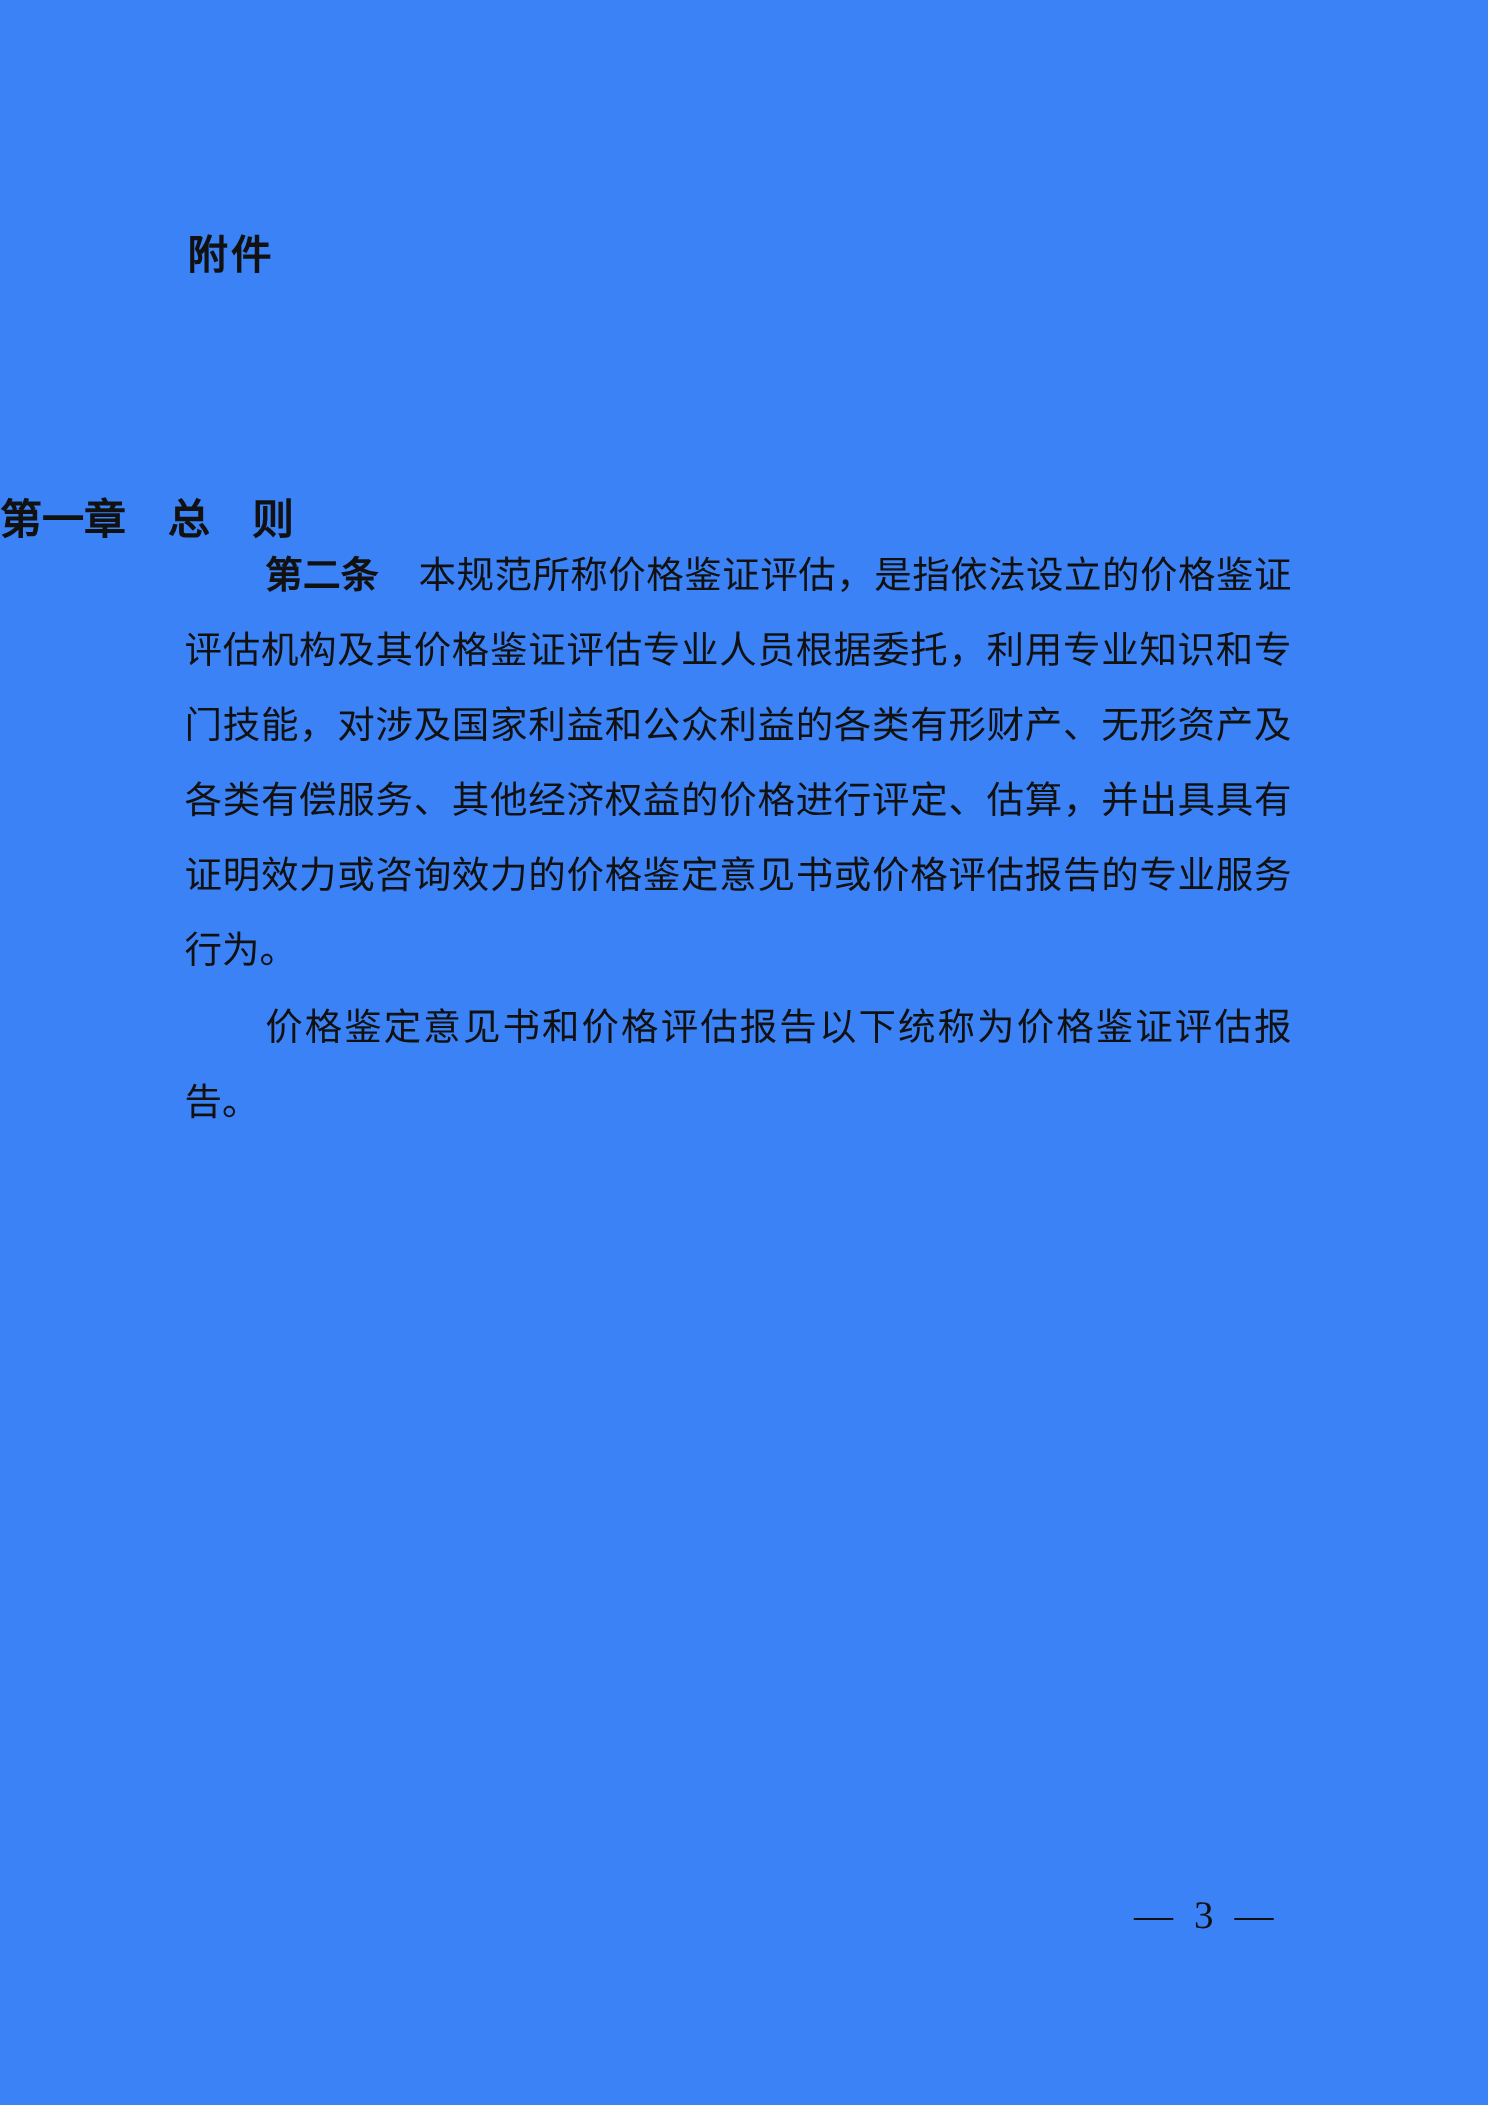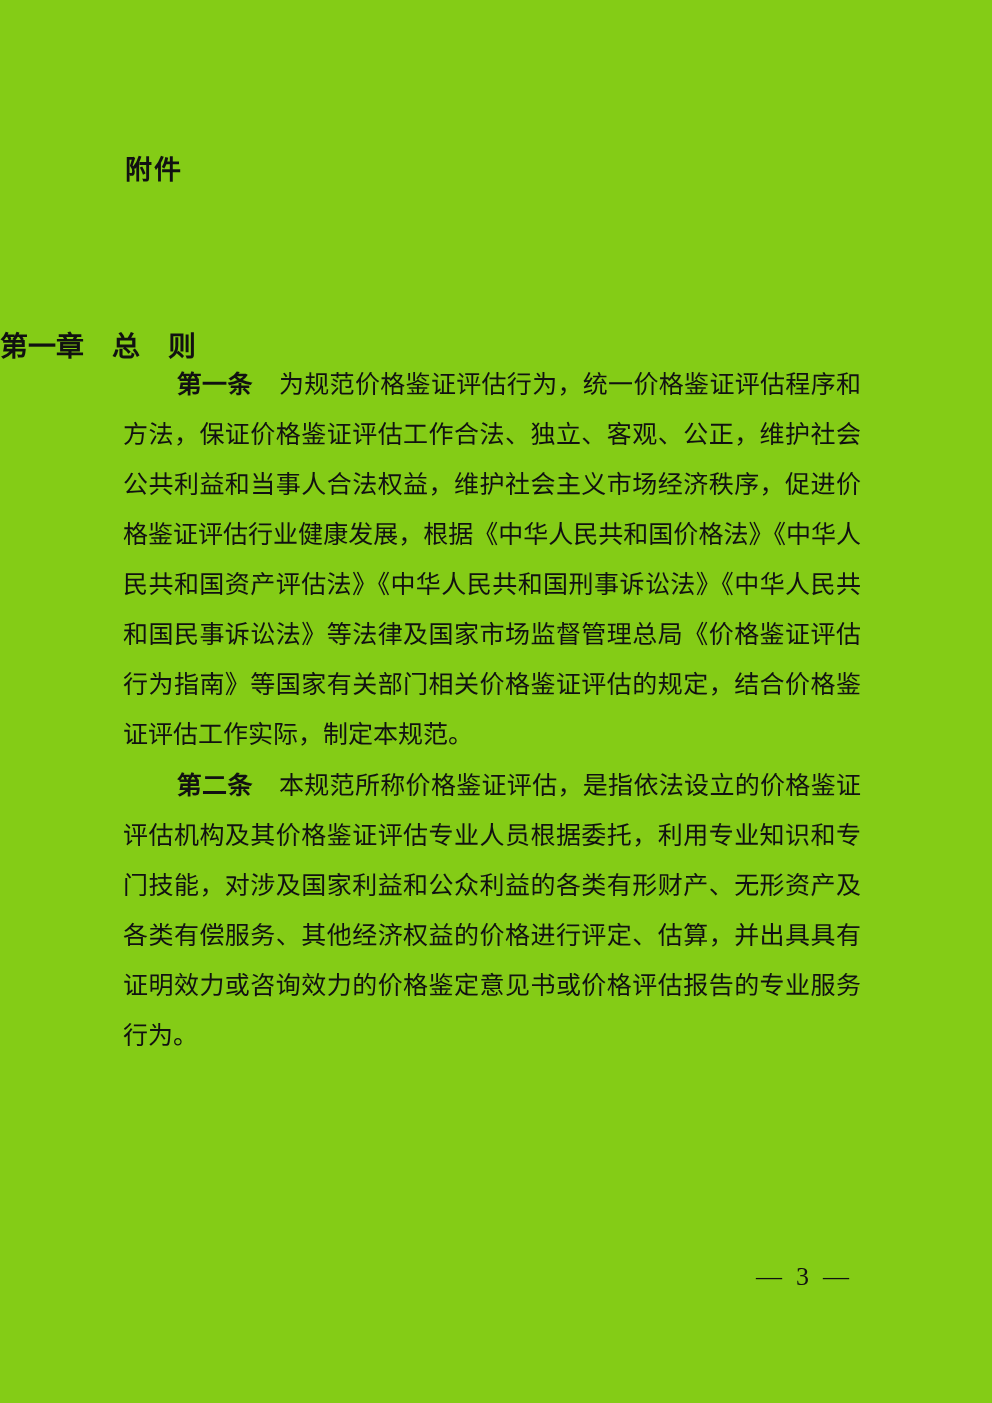--- a/index.html
+++ b/index.html
@@ -4,21 +4,21 @@
 <style>
   html, body {
     margin: 0;
     padding: 0;
     background: #ffffff;
   }
   .page {
     position: relative;
     width: 992px;
     height: 1403px;
-    background: #84cc16;
+    background: #3b82f6;
     color: #111111;
     overflow: hidden;
     font-family: "Liberation Serif", "DejaVu Serif", serif;
   }
   .attachment-label {
     position: absolute;
     left: 125px;
     top: 148px;
     font-family: "Liberation Sans", "DejaVu Sans", sans-serif;
     font-weight: 700;
@@ -84,28 +84,28 @@
 
 <div class="page">
 
   <div class="attachment-label">附件</div>
 
 
   <h2 class="chapter-heading">第一章　总　则</h2>
 
   <div class="body-text">
 
-    <p class="para">
-      <span class="para-label">第一条</span><span>为规范价格鉴证评估行为，统一价格鉴证评估程序和方法，保证价格鉴证评估工作合法、独立、客观、公正，维护社会公共利益和当事人合法权益，维护社会主义市场经济秩序，促进价格鉴证评估行业健康发展，根据《中华人民共和国价格法》《中华人民共和国资产评估法》《中华人民共和国刑事诉讼法》《中华人民共和国民事诉讼法》等法律及国家市场监督管理总局《价格鉴证评估行为指南》等国家有关部门相关价格鉴证评估的规定，结合价格鉴证评估工作实际，制定本规范。</span>
-    </p>
 
     <p class="para">
       <span class="para-label">第二条</span><span>本规范所称价格鉴证评估，是指依法设立的价格鉴证评估机构及其价格鉴证评估专业人员根据委托，利用专业知识和专门技能，对涉及国家利益和公众利益的各类有形财产、无形资产及各类有偿服务、其他经济权益的价格进行评定、估算，并出具具有证明效力或咨询效力的价格鉴定意见书或价格评估报告的专业服务行为。</span>
     </p>
 
+    <p class="para">
+      <span class="para-label"></span><span>价格鉴定意见书和价格评估报告以下统称为价格鉴证评估报告。</span>
+    </p>
 
 
   </div>
 
   <div class="page-footer">
     <span>—</span>
     <span>3</span>
     <span>—</span>
   </div>
 

